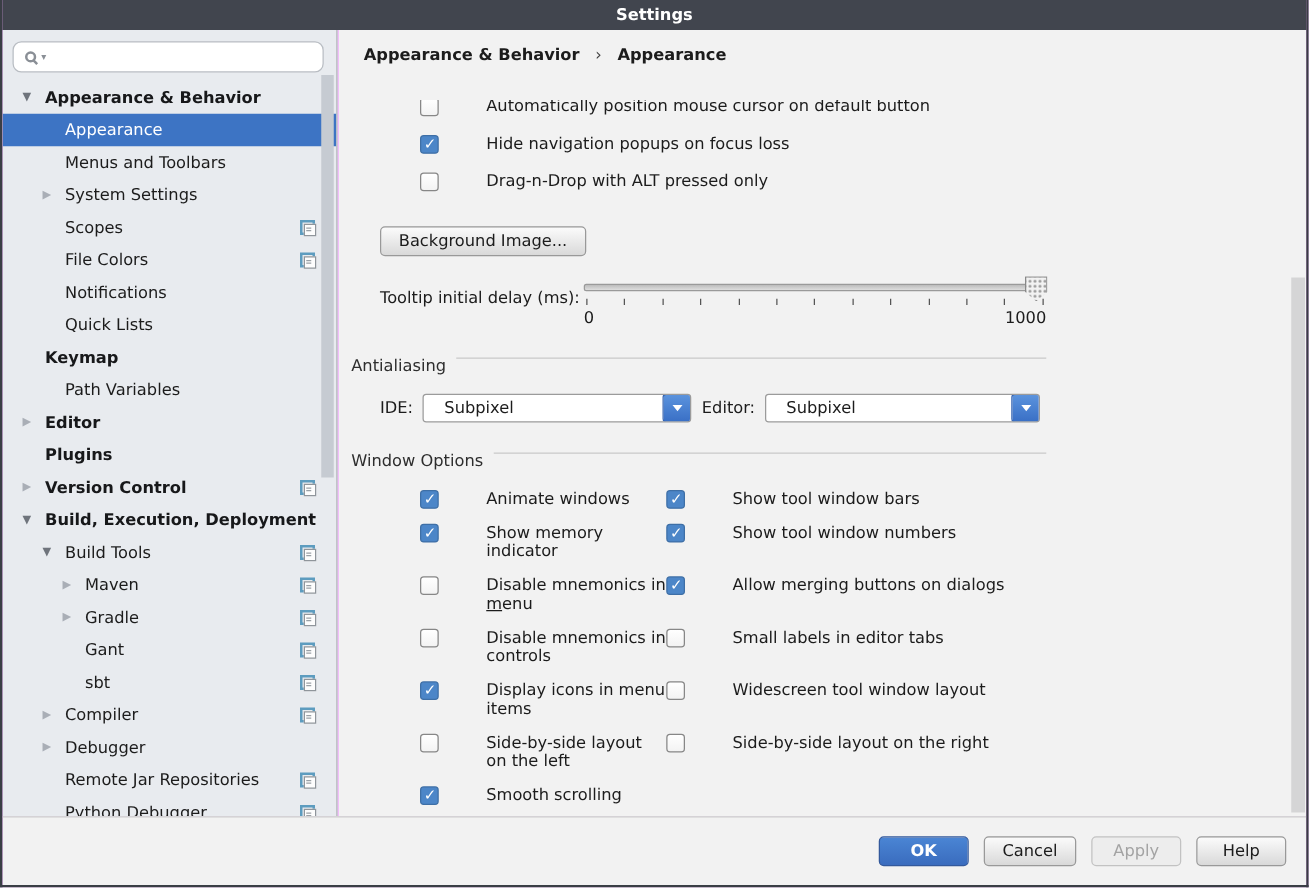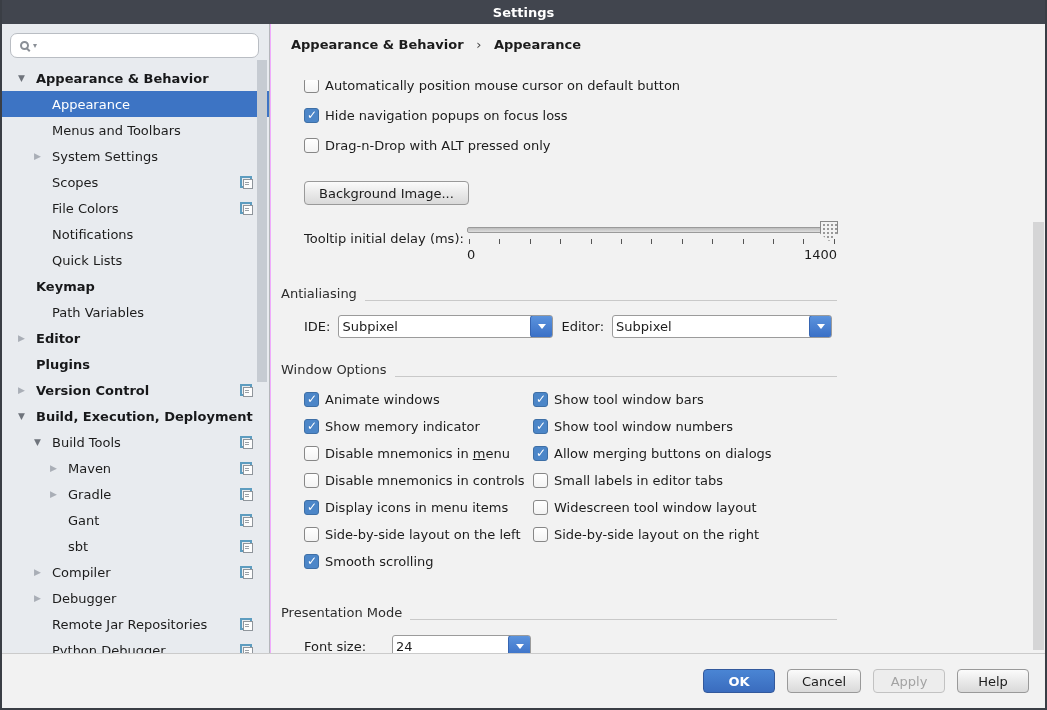--- a/index.html
+++ b/index.html
@@ -45,21 +45,21 @@
                         background-position:1px 2px,1px 4px; }
   .side-scroll { position:absolute; right:2px; top:36px; width:10px; height:322px; background:#c6cbd2; }
 
   
   .content { position:absolute; top:24px; left:269px; right:0; bottom:55px; background:#f2f2f2; overflow:hidden; }
   .breadcrumb { padding:13px 0 0 20px; font-weight:bold; height:32px; }
   .breadcrumb .sep { font-weight:normal; color:#444; padding:0 8px; }
   .form-viewport { position:absolute; top:56px; left:0; right:14px; bottom:0; overflow:hidden; }
   .form-inner { margin-top:-2px; width:566px; }
 
-  .cb-row { display:flex; align-items:flex-start; margin-bottom:15px; }
+  .cb-row { display:flex; align-items:flex-start; margin-bottom:15px;gap:32px; }
   .cb-row .indent { width:33px; flex:0 0 33px; }
   .cb { width:15px; height:15px; border:1px solid #878787; border-radius:3px;
         background:linear-gradient(#ffffff,#f3f3f3); position:relative; flex:0 0 15px; }
   .cb.checked { background:#4c86c8; border-color:#3e6fa6; }
   .cb.checked::after { content:"✓"; position:absolute; left:2px; top:-1px; color:#fff; font-size:12px; font-weight:bold; }
   .cb-label { margin-left:6px; }
   .cb-label .u { text-decoration:underline; }
 
   .btn { display:inline-block; height:24px; padding:2px 14px; background:linear-gradient(#fbfbfb,#d9d9d9);
          border:1px solid #999; border-radius:4px; font:inherit; color:#1c1c1c; }
@@ -72,27 +72,27 @@
                   background:linear-gradient(#bcbcbc,#dedede); }
   .slider-thumb { position:absolute; right:-1px; top:2px; width:18px; height:20px;
                   background:#f2f2f2; border:1px solid #888;
                   background-image:radial-gradient(#999 1px, transparent 1.2px);
                   background-size:4px 4px; background-position:1px 1px;
                   clip-path:polygon(0 0,100% 0,100% 62%,50% 100%,0 62%); }
   .ticks { display:flex; justify-content:space-between; padding:0 2px; margin-top:6px; }
   .ticks i { width:1px; height:5px; background:#555; }
   .slider-nums { display:flex; justify-content:space-between; margin-top:3px; }
 
-  .section { display:flex; align-items:flex-end; margin:24px 0 0 10px; color:#2e2e2e; }
+  .section { display:flex; align-items:flex-start; margin:24px 0 0 10px; color:#2e2e2e; }
   .section .line { flex:1; height:1px; background:#c9c9c9; margin-left:8px; }
 
   .combo-row { display:flex; align-items:center; margin-top:14px; }
   .combo { height:23px; background:#fff; border:1px solid #9b9b9b; border-radius:3px;
            display:flex; align-items:center; justify-content:space-between; overflow:hidden; }
-  .combo-value { padding-left:3px; }
+  .combo-value { padding-left:16px; }
   .combo-btn { width:23px; height:23px; margin:-1px; border-radius:3px;
                background:linear-gradient(#5b93dd,#3a70c6); border:1px solid #3665b2;
                display:flex; align-items:center; justify-content:center; flex:0 0 23px; }
   .combo-arrow { width:0; height:0; border-left:4px solid transparent; border-right:4px solid transparent;
                  border-top:5px solid #fff; }
 
   .wo-grid { display:grid; grid-template-columns:262px auto; margin-top:15px; }
   .wo-grid .cb-row { margin-bottom:12px; }
 
   .fontsize-row { display:flex; align-items:center; margin-top:15px; }
@@ -276,21 +276,21 @@
                 <i></i>
                 <i></i>
                 <i></i>
                 <i></i>
                 <i></i>
                 <i></i>
                 <i></i>
             </div>
             <div class="slider-nums">
               <span>0</span>
-              <span>1400</span>
+              <span>1000</span>
             </div>
           </div>
         </div>
 
         <div class="section">
           <span>Antialiasing</span>
             <span class="line"></span>
         </div>
         <div class="combo-row">
           <span style="margin-left:33px">IDE:</span>

